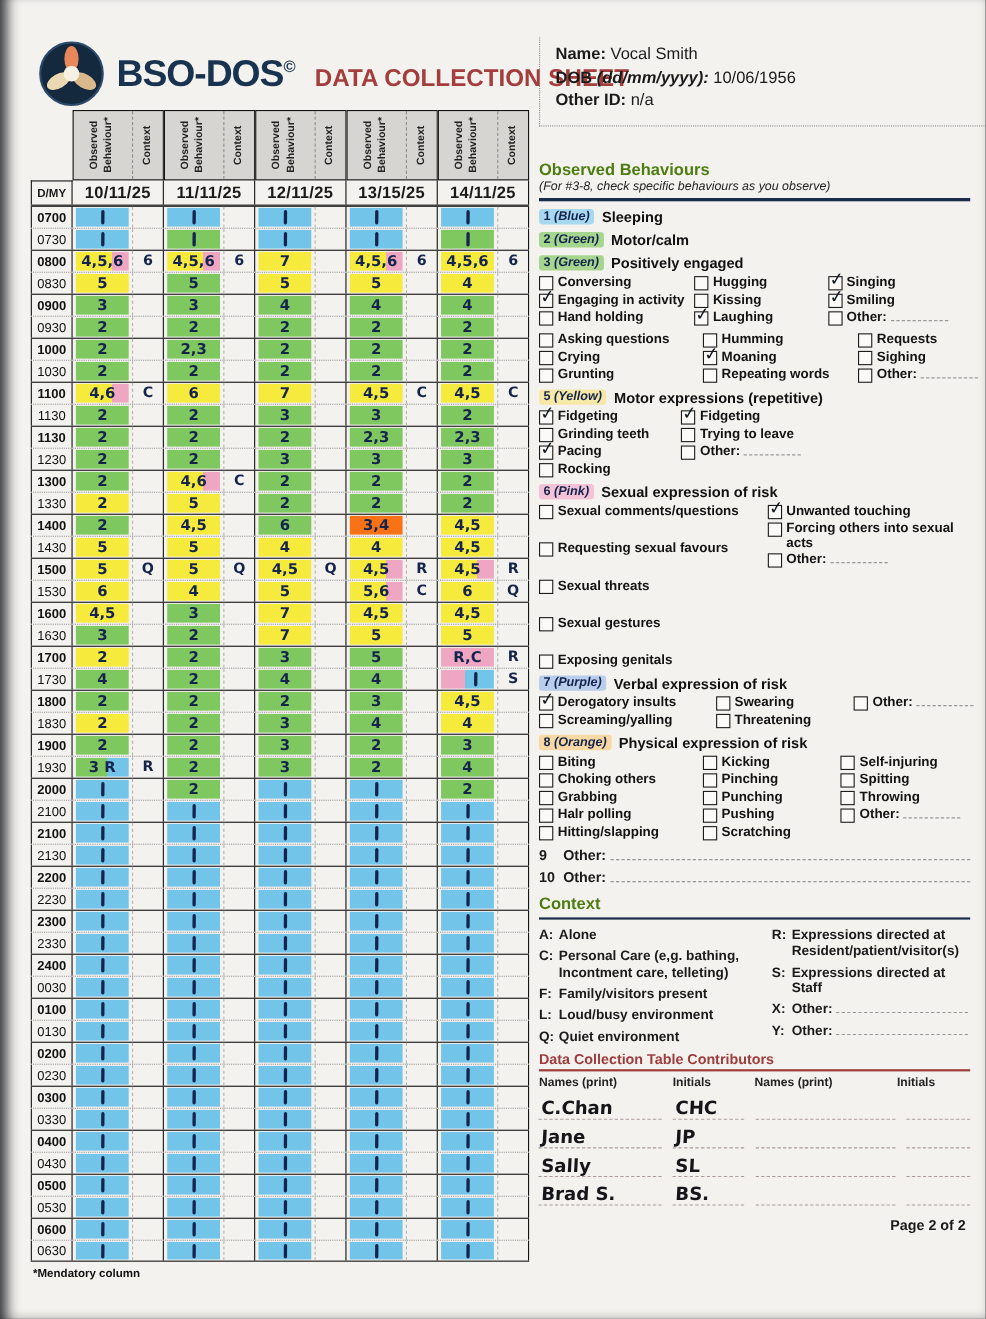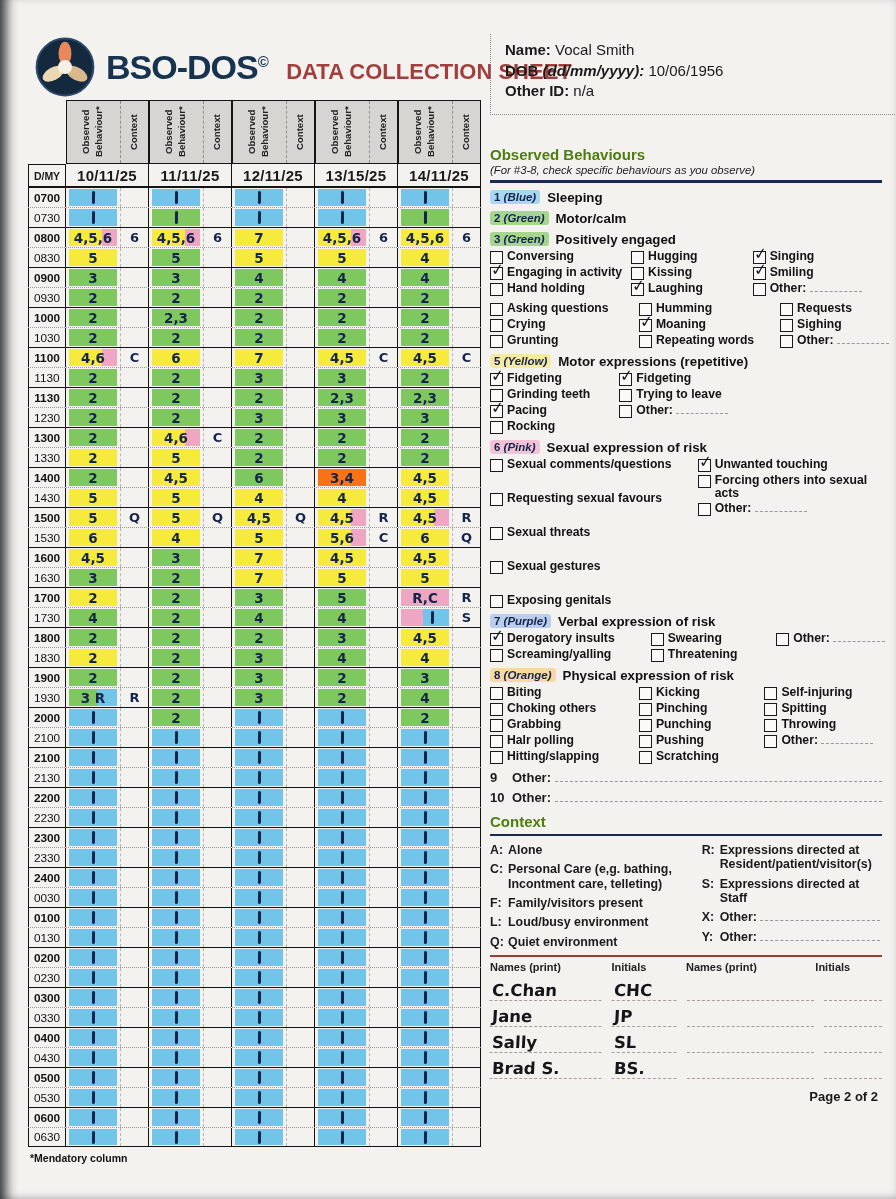--- a/index.html
+++ b/index.html
@@ -1881,20 +1881,21 @@
           <div class="ctx-item">
             <span class="ctx-k">X:</span>
             <span class="ctx-v">Other:&nbsp;<span class="ctx-line"></span></span>
           </div>
           <div class="ctx-item">
             <span class="ctx-k">Y:</span>
             <span class="ctx-v">Other:&nbsp;<span class="ctx-line"></span></span>
           </div>
         </div>
       </div>
+    <div class="contrib-title">Data Collection Table Contributors</div>
     <div class="rule2"></div>
     <div id="contrib">
         <div class="con-head">
           <span class="hw0">Names (print)</span>
           <span class="hw1">Initials</span>
           <span class="hw2">Names (print)</span>
           <span class="hw3">Initials</span>
         </div>
         <div class="con-row">
           <span class="con-cell cw0">C.Chan</span>

